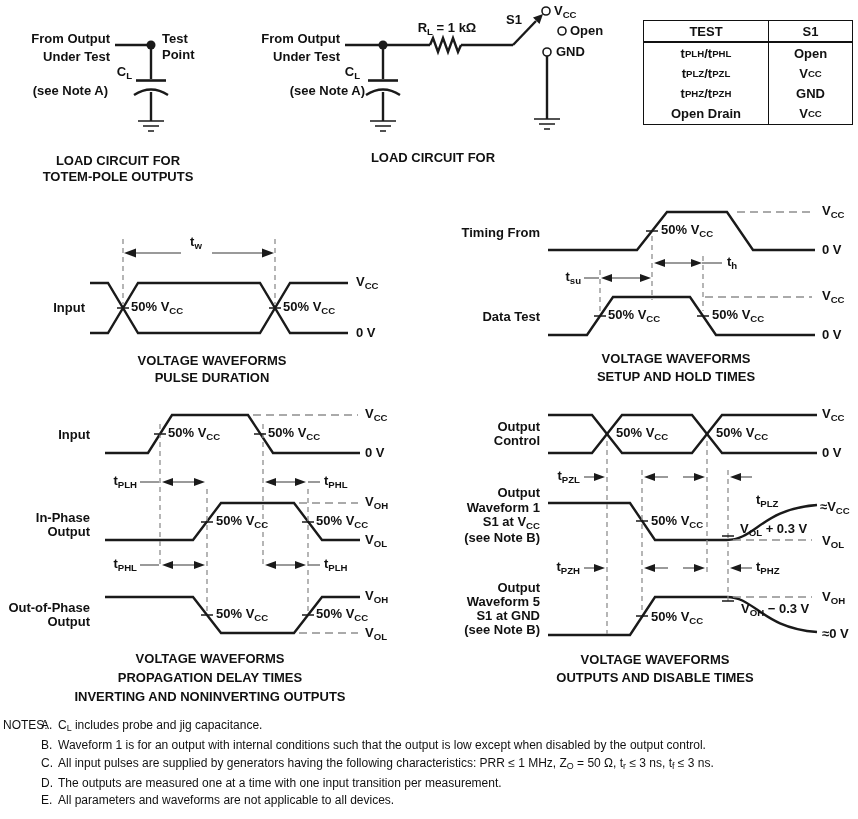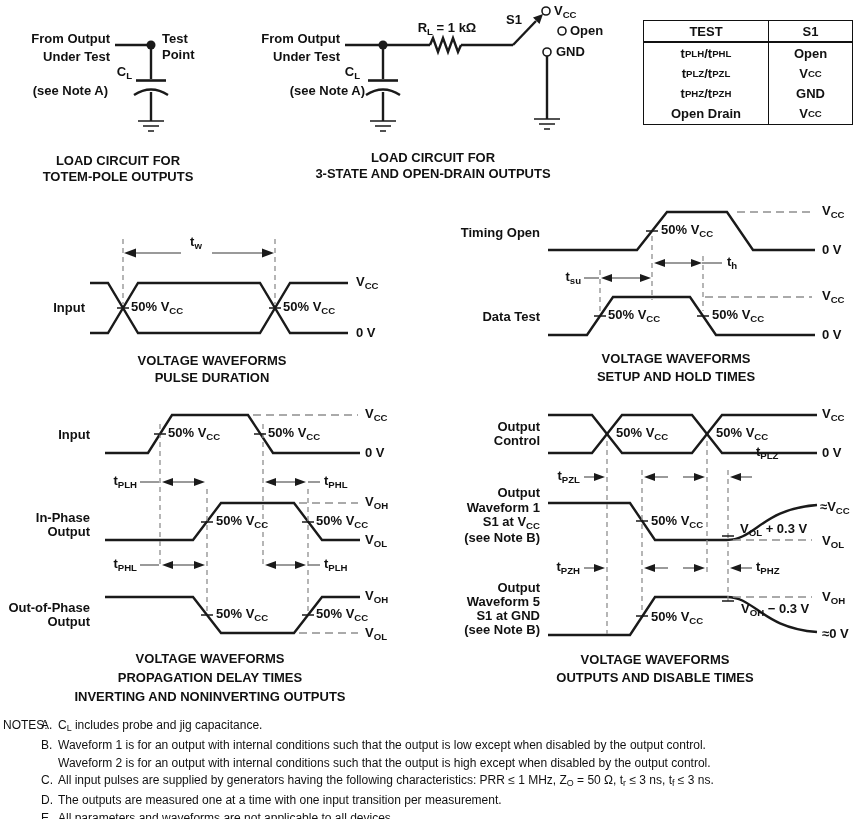--- a/index.html
+++ b/index.html
@@ -146,21 +146,20 @@
   <div class="lbl ra" style="left:340px;top:39px">From Output</div>
   <div class="lbl ra" style="left:340px;top:57px">Under Test</div>
   <div class="lbl ra" style="left:360px;top:73px">C<sub>L</sub></div>
   <div class="lbl ra" style="left:365px;top:91px">(see Note A)</div>
   <div class="lbl ca" style="left:447px;top:29px">R<sub>L</sub> = 1 kΩ</div>
   <div class="lbl" style="left:506px;top:20px">S1</div>
   <div class="lbl" style="left:554px;top:12px">V<sub>CC</sub></div>
   <div class="lbl" style="left:570px;top:31px">Open</div>
   <div class="lbl" style="left:556px;top:52px">GND</div>
   <div class="lbl ca cap" style="left:433px;top:158px">LOAD CIRCUIT FOR</div>
-  <div class="lbl ca cap" style="left:433px;top:174px">3-STATE AND OPEN-DRAIN OUTPUTS</div>
 
   <div class="tbl">
     <div class="c c1 hd">TEST</div>
     <div class="c hd">S1</div>
     <div class="c c1">t<sub>PLH</sub>/t<sub>PHL</sub></div>
     <div class="c">Open</div>
     <div class="c c1">t<sub>PLZ</sub>/t<sub>PZL</sub></div>
     <div class="c">V<sub>CC</sub></div>
     <div class="c c1">t<sub>PHZ</sub>/t<sub>PZH</sub></div>
     <div class="c">GND</div>
@@ -170,21 +169,21 @@
 
   <div class="lbl ra" style="left:85px;top:308px">Input</div>
   <div class="lbl ca" style="left:196px;top:243px">t<sub>w</sub></div>
   <div class="lbl" style="left:131px;top:308px">50% V<sub>CC</sub></div>
   <div class="lbl" style="left:283px;top:308px">50% V<sub>CC</sub></div>
   <div class="lbl" style="left:356px;top:283px">V<sub>CC</sub></div>
   <div class="lbl" style="left:356px;top:333px">0 V</div>
   <div class="lbl ca cap" style="left:212px;top:361px">VOLTAGE WAVEFORMS</div>
   <div class="lbl ca cap" style="left:212px;top:378px">PULSE DURATION</div>
 
-  <div class="lbl ra" style="left:540px;top:233px">Timing Open</div>
+  <div class="lbl ra" style="left:540px;top:233px">Timing From</div>
   <div class="lbl ra" style="left:540px;top:317px">Data Test</div>
   <div class="lbl ra" style="left:581px;top:278px">t<sub>su</sub></div>
   <div class="lbl" style="left:727px;top:263px">t<sub>h</sub></div>
   <div class="lbl" style="left:661px;top:231px">50% V<sub>CC</sub></div>
   <div class="lbl" style="left:608px;top:316px">50% V<sub>CC</sub></div>
   <div class="lbl" style="left:712px;top:316px">50% V<sub>CC</sub></div>
   <div class="lbl" style="left:822px;top:212px">V<sub>CC</sub></div>
   <div class="lbl" style="left:822px;top:250px">0 V</div>
   <div class="lbl" style="left:822px;top:297px">V<sub>CC</sub></div>
   <div class="lbl" style="left:822px;top:335px">0 V</div>
@@ -216,21 +215,21 @@
   <div class="lbl ca cap" style="left:210px;top:678px">PROPAGATION DELAY TIMES</div>
   <div class="lbl ca cap" style="left:210px;top:697px">INVERTING AND NONINVERTING OUTPUTS</div>
 
   <div class="lbl ra" style="left:540px;top:427px">Output</div>
   <div class="lbl ra" style="left:540px;top:441px">Control</div>
   <div class="lbl" style="left:616px;top:434px">50% V<sub>CC</sub></div>
   <div class="lbl" style="left:716px;top:434px">50% V<sub>CC</sub></div>
   <div class="lbl" style="left:822px;top:415px">V<sub>CC</sub></div>
   <div class="lbl" style="left:822px;top:453px">0 V</div>
   <div class="lbl ra" style="left:580px;top:477px">t<sub>PZL</sub></div>
-  <div class="lbl" style="left:756px;top:453px">t<sub>PLZ</sub></div>
+  <div class="lbl" style="left:756px;top:501px">t<sub>PLZ</sub></div>
   <div class="lbl ra" style="left:540px;top:493px">Output</div>
   <div class="lbl ra" style="left:540px;top:508px">Waveform 1</div>
   <div class="lbl ra" style="left:540px;top:523px">S1 at V<sub>CC</sub></div>
   <div class="lbl ra" style="left:540px;top:538px">(see Note B)</div>
   <div class="lbl" style="left:651px;top:522px">50% V<sub>CC</sub></div>
   <div class="lbl" style="left:820px;top:508px">≈V<sub>CC</sub></div>
   <div class="lbl" style="left:740px;top:530px">V<sub>OL</sub> + 0.3 V</div>
   <div class="lbl" style="left:822px;top:542px">V<sub>OL</sub></div>
   <div class="lbl ra" style="left:580px;top:568px">t<sub>PZH</sub></div>
   <div class="lbl" style="left:756px;top:568px">t<sub>PHZ</sub></div>
@@ -250,24 +249,20 @@
     <div class="notes-rows">
       <div class="note-row">
         <span class="note-letter">A.</span>
         <span class="note-text">C<sub>L</sub> includes probe and jig capacitance.</span>
       </div>
       <div class="note-row">
         <span class="note-letter">B.</span>
         <span class="note-text">Waveform 1 is for an output with internal conditions such that the output is low except when disabled by the output control.</span>
       </div>
       <div class="note-row">
-        <span class="note-letter"></span>
-        <span class="note-text">Waveform 2 is for an output with internal conditions such that the output is high except when disabled by the output control.</span>
-      </div>
-      <div class="note-row">
         <span class="note-letter">C.</span>
         <span class="note-text">All input pulses are supplied by generators having the following characteristics: PRR ≤ 1 MHz, Z<sub>O</sub> = 50 Ω, t<sub>r</sub> ≤ 3 ns, t<sub>f</sub> ≤ 3 ns.</span>
       </div>
       <div class="note-row">
         <span class="note-letter">D.</span>
         <span class="note-text">The outputs are measured one at a time with one input transition per measurement.</span>
       </div>
       <div class="note-row">
         <span class="note-letter">E.</span>
         <span class="note-text">All parameters and waveforms are not applicable to all devices.</span>

